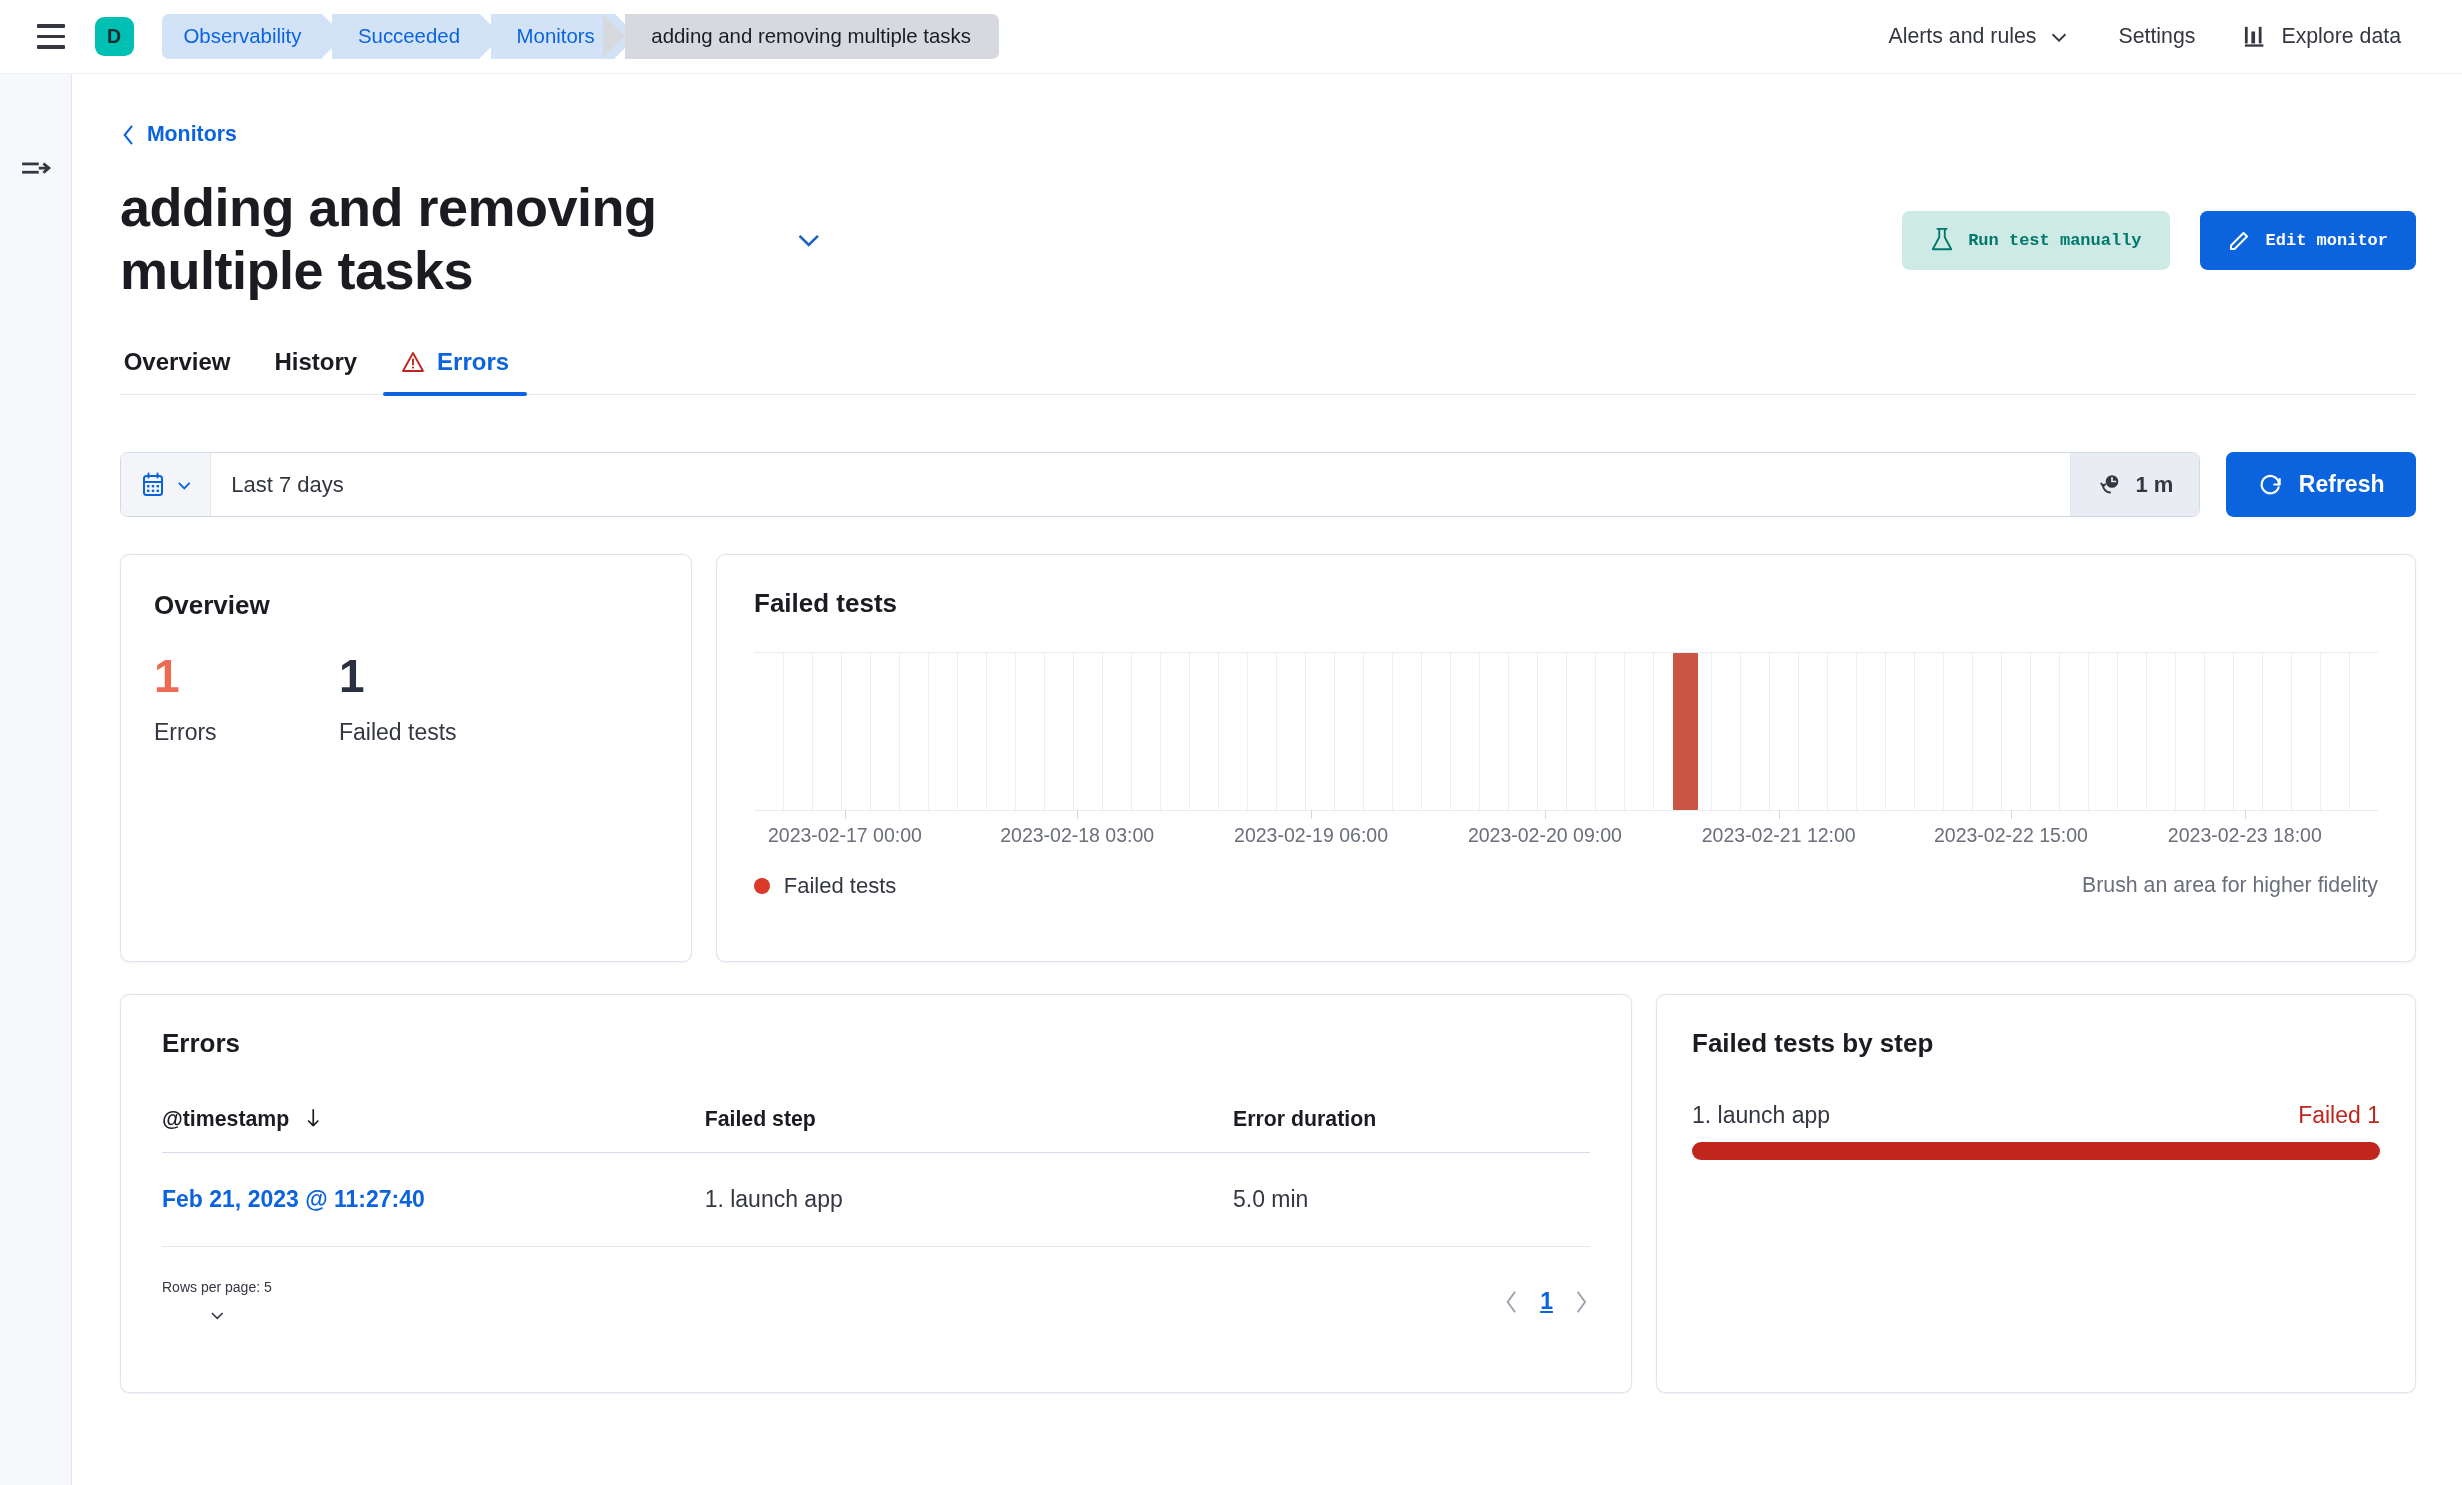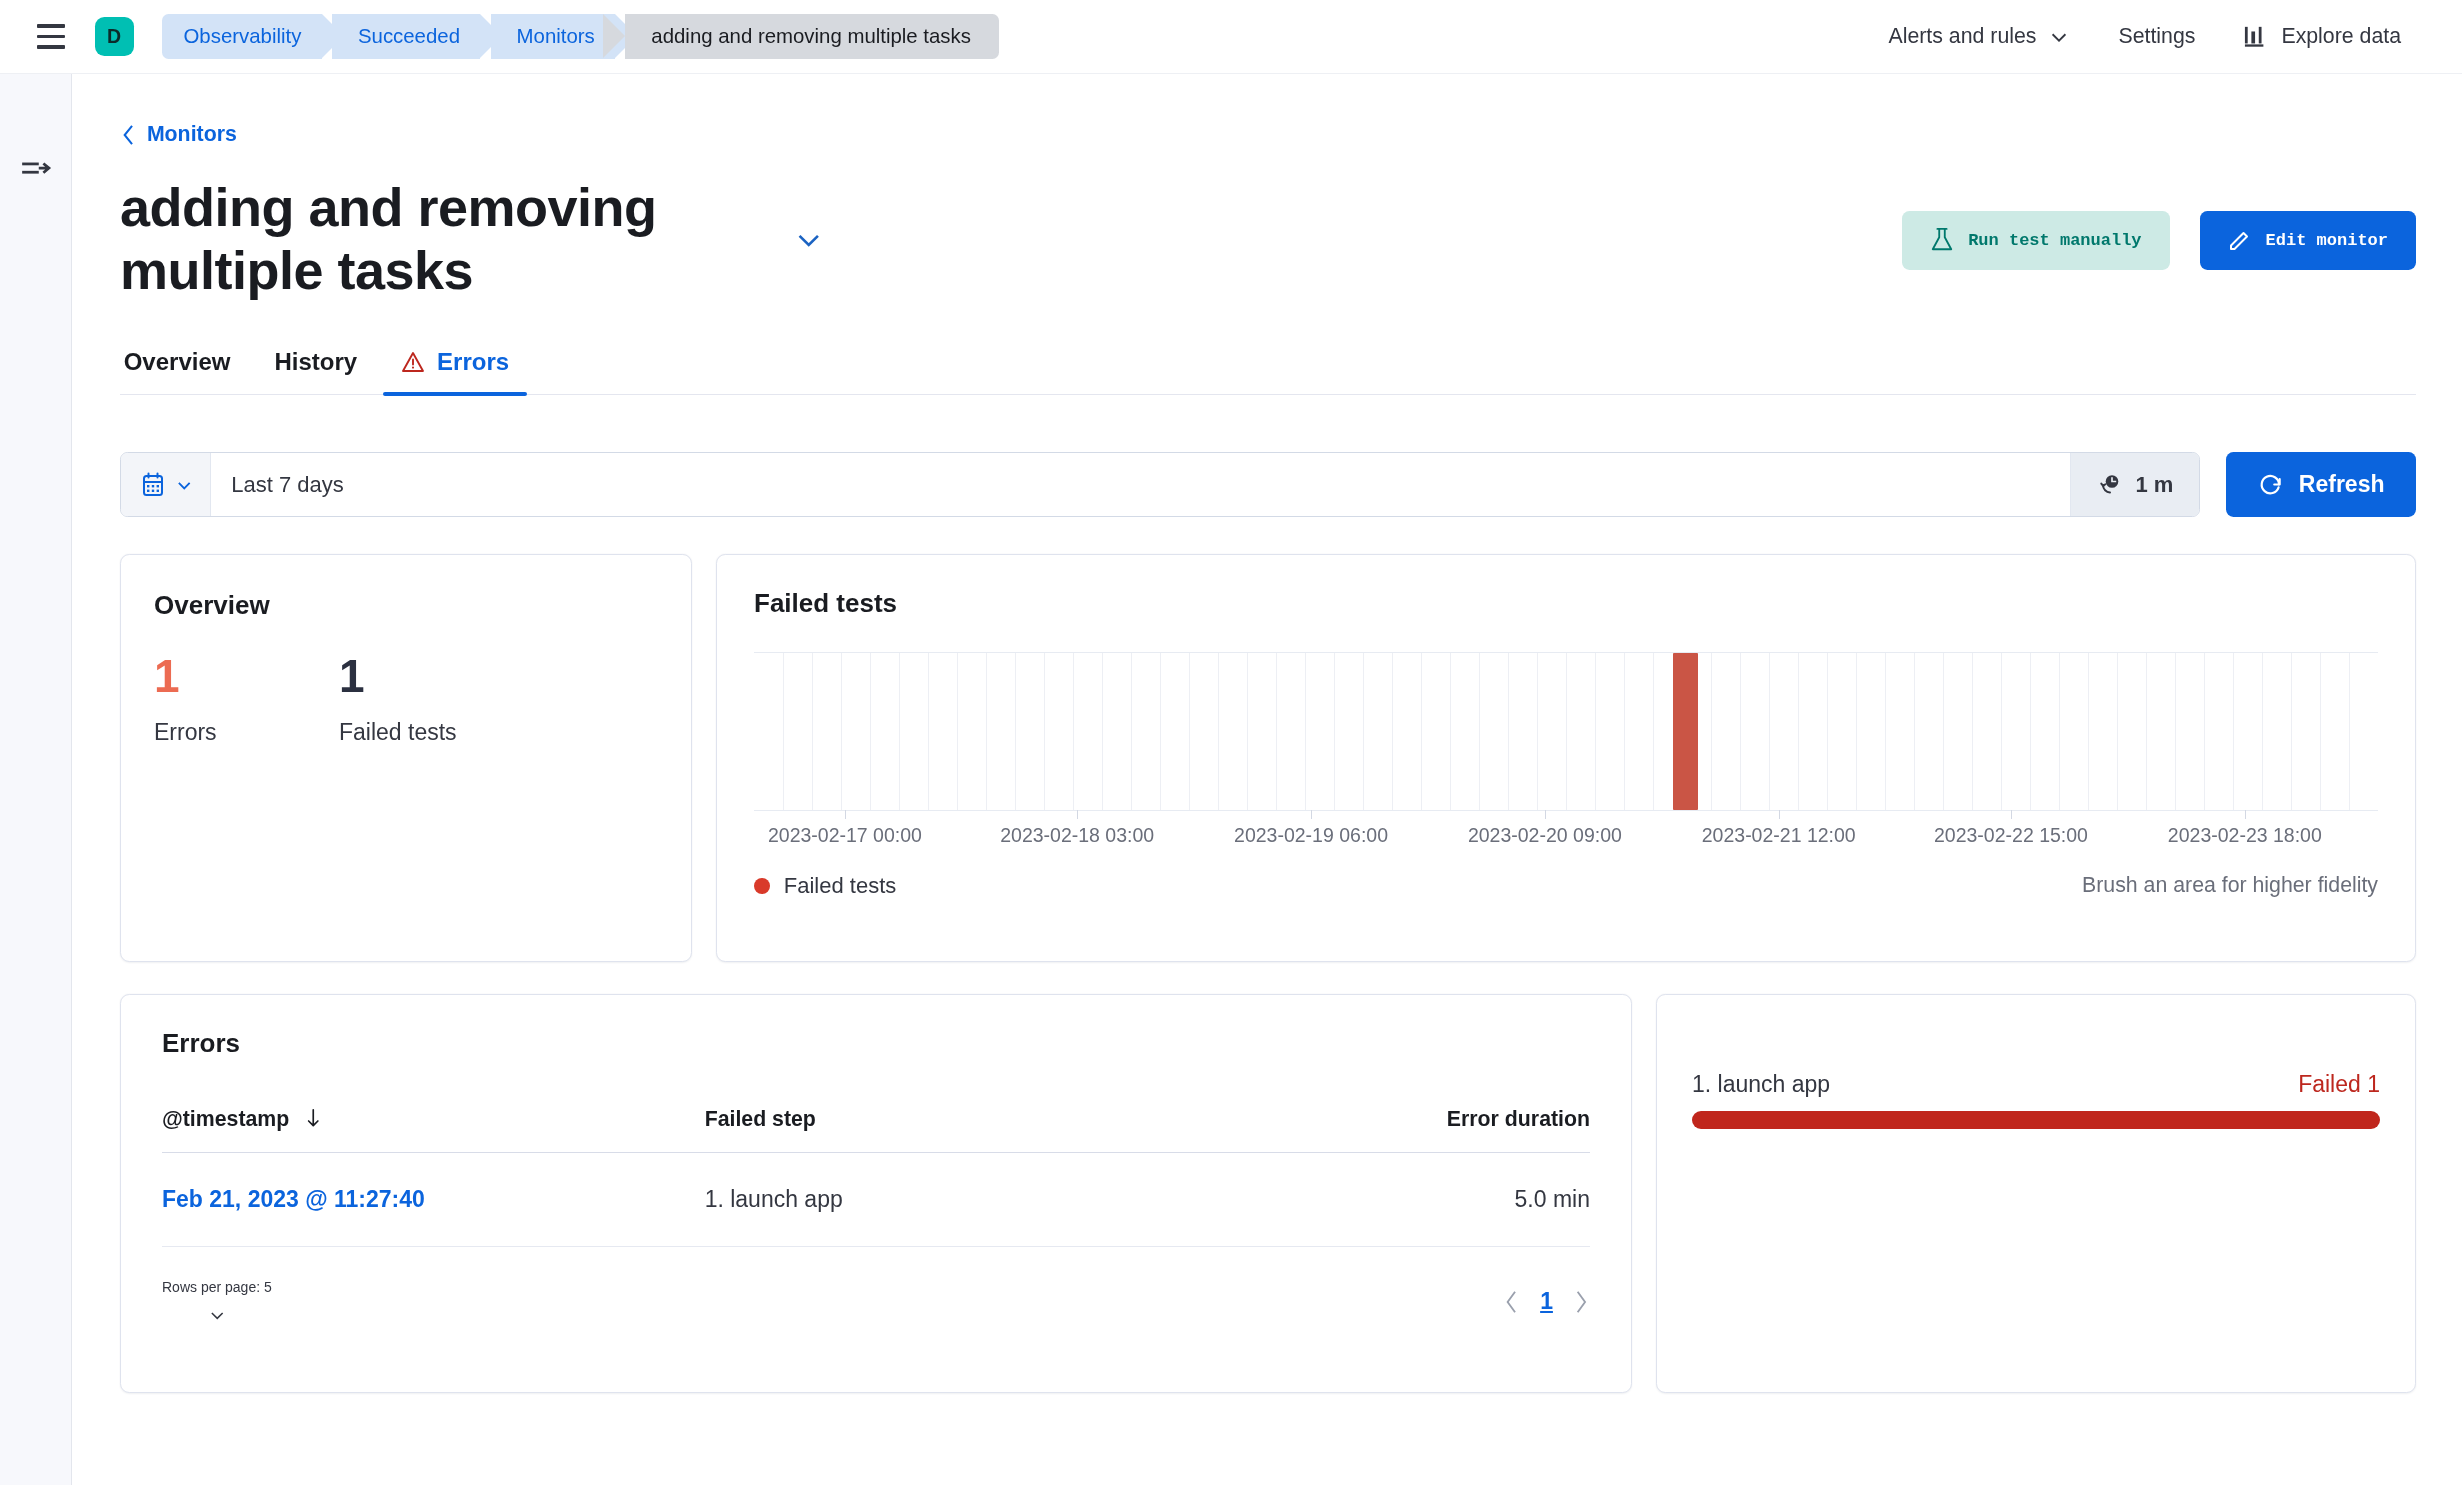--- a/index.html
+++ b/index.html
@@ -203,21 +203,21 @@
 
   
   #row2 { display: flex; gap: 24px; margin-top: 31.5px; }
   #errors-panel { flex: 1; height: 399px; padding: 33px 41px 0 41px; }
   #errors-table { width: 100%; border-collapse: collapse; margin-top: 48px; }
   #errors-table th {
     font-size: 21.3px; font-weight: bold; color: #1a1c21; text-align: left;
     padding-bottom: 20.4px; border-bottom: 1.9px solid #d8dce8;
     white-space: nowrap;
   }
-  #errors-table th.right, #errors-table td.right { text-align: right; }
+  #errors-table th.right, #errors-table td.right { }
   #errors-table td {
     font-size: 23px; color: #343741; padding: 33px 0 33px 0;
     border-bottom: 0.9px solid #e6e9f1;
   }
   .ts-link { color: #0b64dd; font-weight: bold; cursor: pointer; }
   #table-footer {
     display: flex; align-items: center; justify-content: space-between;
     margin-top: 31.5px;
   }
   #rows-per-page {
@@ -541,20 +541,21 @@
             </svg>
             <span class="pager-num">1</span>
             <svg width="16.7" height="28" viewBox="0 0 18 30" style="cursor:pointer">
               <path d="M5 4l8 11-8 11" fill="none" stroke="#9aa0ad" stroke-width="2"></path>
             </svg>
           </div>
         </div>
       </div>
 
       <div class="panel" id="step-panel">
+        <div class="panel-title">Failed tests by step</div>
         <div id="step-row">
           <div id="step-name">1. launch app</div>
           <div id="step-count">Failed 1</div>
         </div>
         <div id="step-bar" style="background: rgb(192, 38, 28); width: 100%;"></div>
       </div>
     </div>
 
   </div>
 </div>

